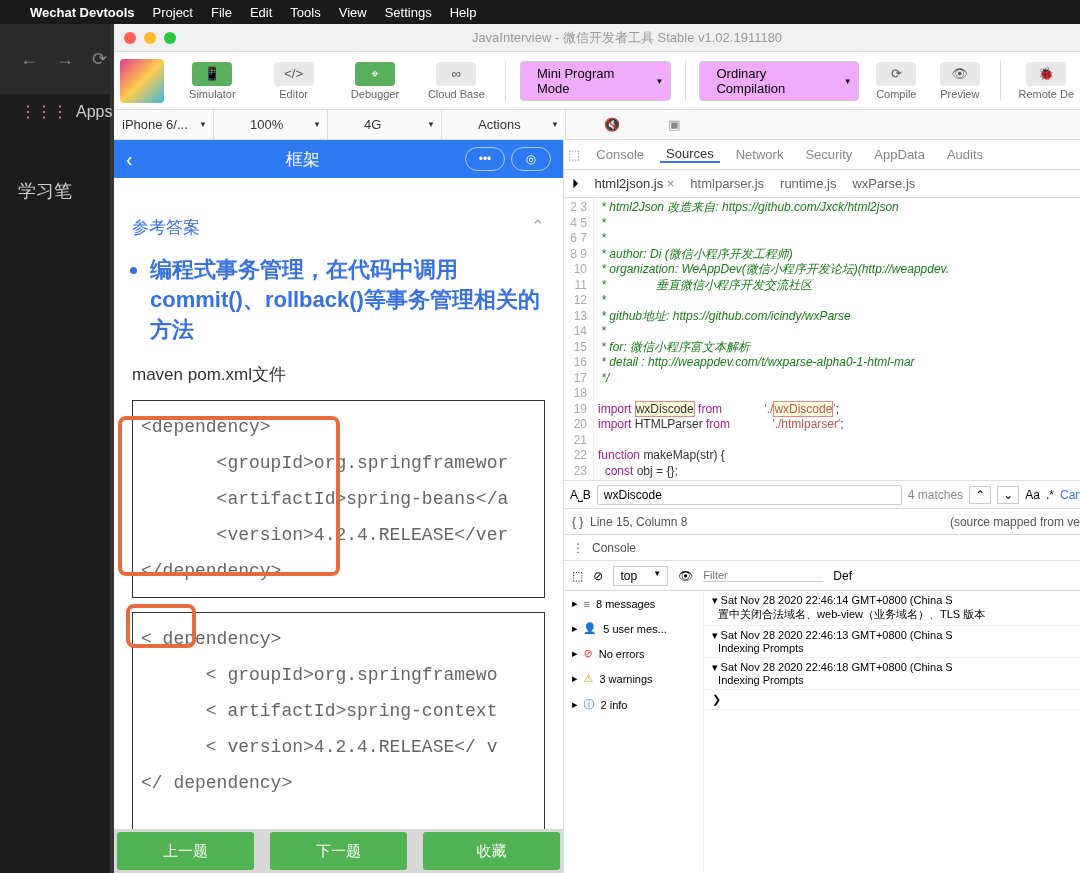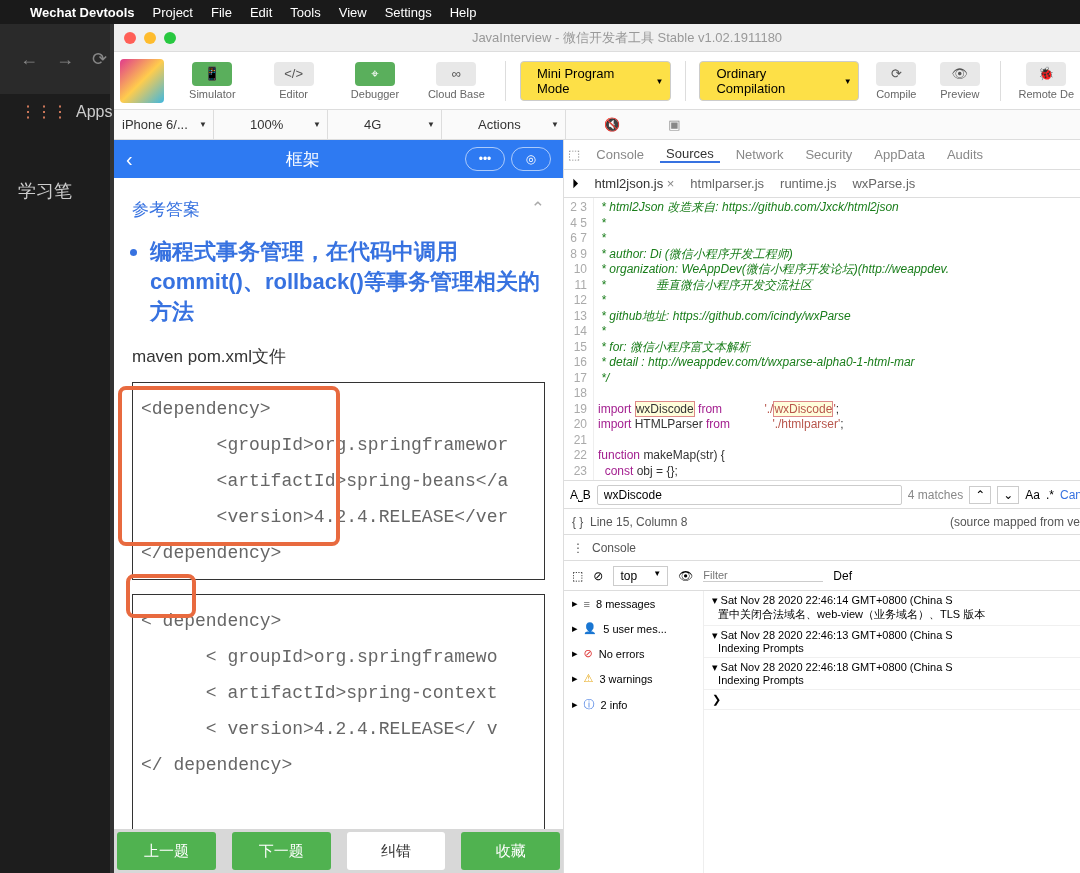--- a/index.html
+++ b/index.html
@@ -16,33 +16,33 @@
 .window-titlebar { height: 28px; background: #f0f0f0; display: flex; align-items: center; padding: 0 10px; border-bottom: 1px solid #ddd; }
 .traffic-lights { display: flex; gap: 8px; }
 .tl { width: 12px; height: 12px; border-radius: 50%; }
 .tl.red { background: #ff5f57; } .tl.yellow { background: #febc2e; } .tl.green { background: #28c840; }
 .window-title { flex: 1; text-align: center; color: #999; font-size: 13px; }
 .main-toolbar { height: 58px; background: #fff; border-bottom: 1px solid #ddd; display: flex; align-items: center; padding: 0 6px; gap: 4px; }
 .tb-btn { display: flex; flex-direction: column; align-items: center; justify-content: center; width: 78px; height: 52px; font-size: 11px; color: #666; cursor: pointer; }
 .tb-icon { width: 40px; height: 24px; display: flex; align-items: center; justify-content: center; font-size: 13px; border-radius: 4px; margin-bottom: 2px; }
 .tb-icon.green { background: #5aaf5c; color: #fff; }
 .tb-icon.gray { background: #e8e8e8; color: #555; }
-.tb-dropdown { padding: 4px 20px 4px 16px; border: 1px solid #ccc; border-radius: 4px; font-size: 13px; background: #fde047; position: relative; margin: 0 4px; }
+.tb-dropdown { padding: 4px 20px 4px 16px; border: 1px solid #ccc; border-radius: 4px; font-size: 13px; background: #f0abfc; position: relative; margin: 0 4px; }
 .tb-dropdown::after { content: "▼"; font-size: 8px; position: absolute; right: 6px; top: 50%; transform: translateY(-50%); }
 .second-toolbar { height: 30px; background: #fafafa; border-bottom: 1px solid #ddd; display: flex; align-items: center; font-size: 13px; gap: 28px; }
 .st-dropdown { padding: 0 22px 0 8px; border-right: 1px solid #ddd; height: 100%; display: flex; align-items: center; position: relative; color: #333; }
 .st-dropdown::after { content: "▼"; font-size: 8px; position: absolute; right: 6px; }
 .content-area { flex: 1; display: flex; overflow: hidden; }
 .simulator-pane { width: 450px; display: flex; flex-direction: column; border-right: 1px solid #ddd; }
 .sim-header { height: 38px; background: #2e7af2; color: #fff; display: flex; align-items: center; padding: 0 12px; font-size: 17px; }
 .sim-back { font-size: 20px; margin-right: 8px; }
 .sim-title { flex: 1; text-align: center; }
 .sim-menu { display: flex; gap: 6px; }
 .sim-pill { width: 40px; height: 24px; border: 1px solid rgba(255,255,255,0.6); border-radius: 12px; display: flex; align-items: center; justify-content: center; font-size: 12px; }
-.sim-body { flex: 1; background: #fff; padding: 20px 18px; overflow: hidden; position: relative; }
+.sim-body { flex: 1; background: #fff; padding: 8px 18px; overflow: hidden; position: relative; margin-top: 30px; }
 .sim-section-title { color: #3772e0; font-size: 17px; margin-bottom: 16px; display: flex; justify-content: space-between; }
 .sim-bullet { color: #3772e0; font-size: 22px; font-weight: 600; margin-bottom: 18px; }
 .sim-subtitle { color: #333; font-size: 17px; margin-bottom: 14px; }
 .sim-codebox { border: 1px solid #333; padding: 8px; font-family: "Courier New", monospace; font-size: 18px; color: #666; line-height: 2; white-space: pre; overflow: hidden; }
 .highlight-box { position: absolute; border: 4px solid #e86a3f; border-radius: 8px; }
 .sim-footer { height: 44px; background: #d8d8d8; display: flex; gap: 16px; padding: 3px; }
 .sim-fbtn { flex: 1; display: flex; align-items: center; justify-content: center; font-size: 15px; color: #fff; background: #50b250; border-radius: 3px; cursor: pointer; }
 .sim-fbtn.white { background: #fff; color: #333; }
 .devtools-pane { flex: 1; display: flex; flex-direction: column; background: #fff; overflow: hidden; }
 .dt-tabs { height: 30px; border-bottom: 1px solid #ddd; display: flex; align-items: center; padding: 0 4px; gap: 10px; font-size: 13px; color: #888; }
@@ -189,21 +189,20 @@
       &lt; version&gt;4.2.4.RELEASE&lt;/ v
 &lt;/ dependency&gt;
 
 &lt; dependency&gt;</div>
         <div class="highlight-box" style="top:208px;left:4px;width:222px;height:160px"></div>
         <div class="highlight-box" style="top:396px;left:12px;width:70px;height:44px"></div>
       </div>
       <div class="sim-footer">
         <div class="sim-fbtn">上一题</div>
         <div class="sim-fbtn">下一题</div>
-        <div class="sim-fbtn white">纠错</div>
         <div class="sim-fbtn">收藏</div>
       </div>
     </div>
 
     <div class="devtools-pane">
       <div class="dt-tabs">
         <span>⬚</span>
         <span class="dt-tab">Console</span>
         <span class="dt-tab active">Sources</span>
         <span class="dt-tab">Network</span>

